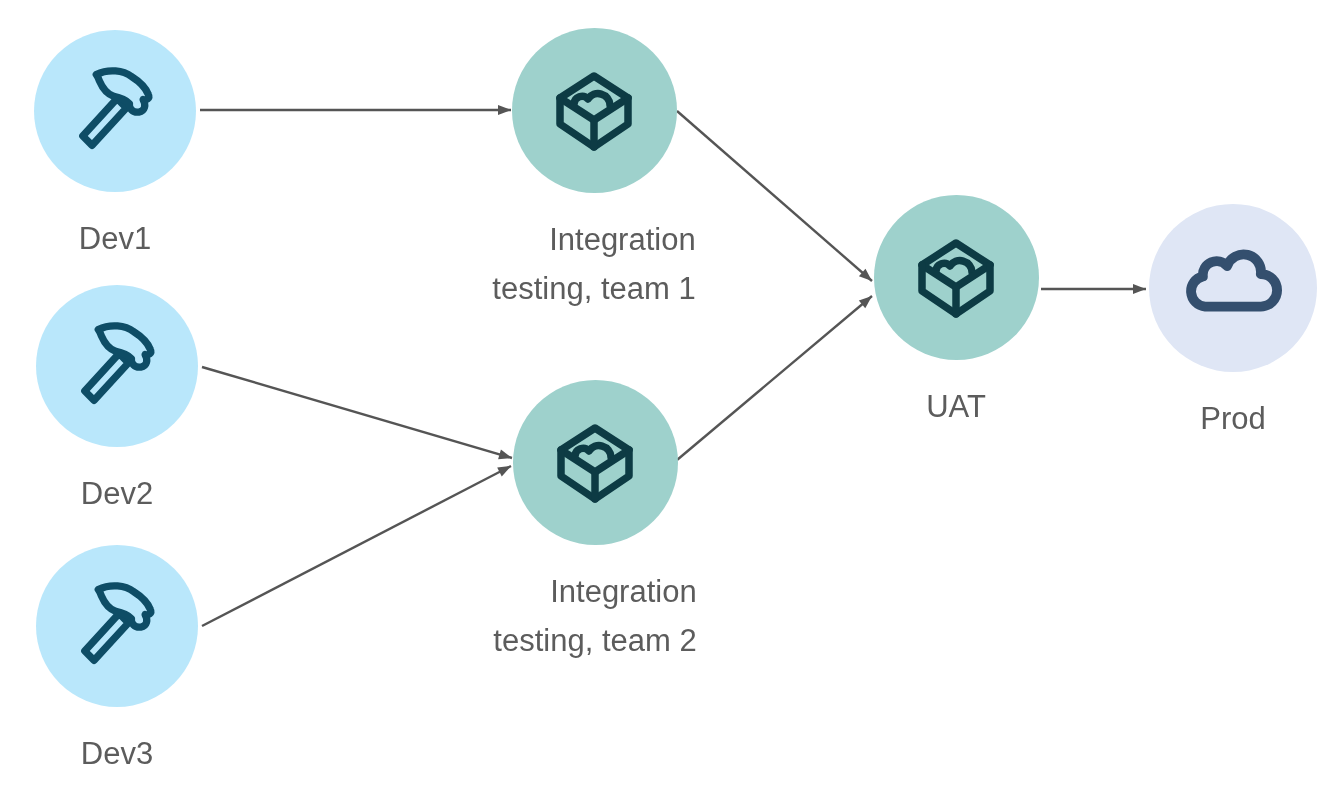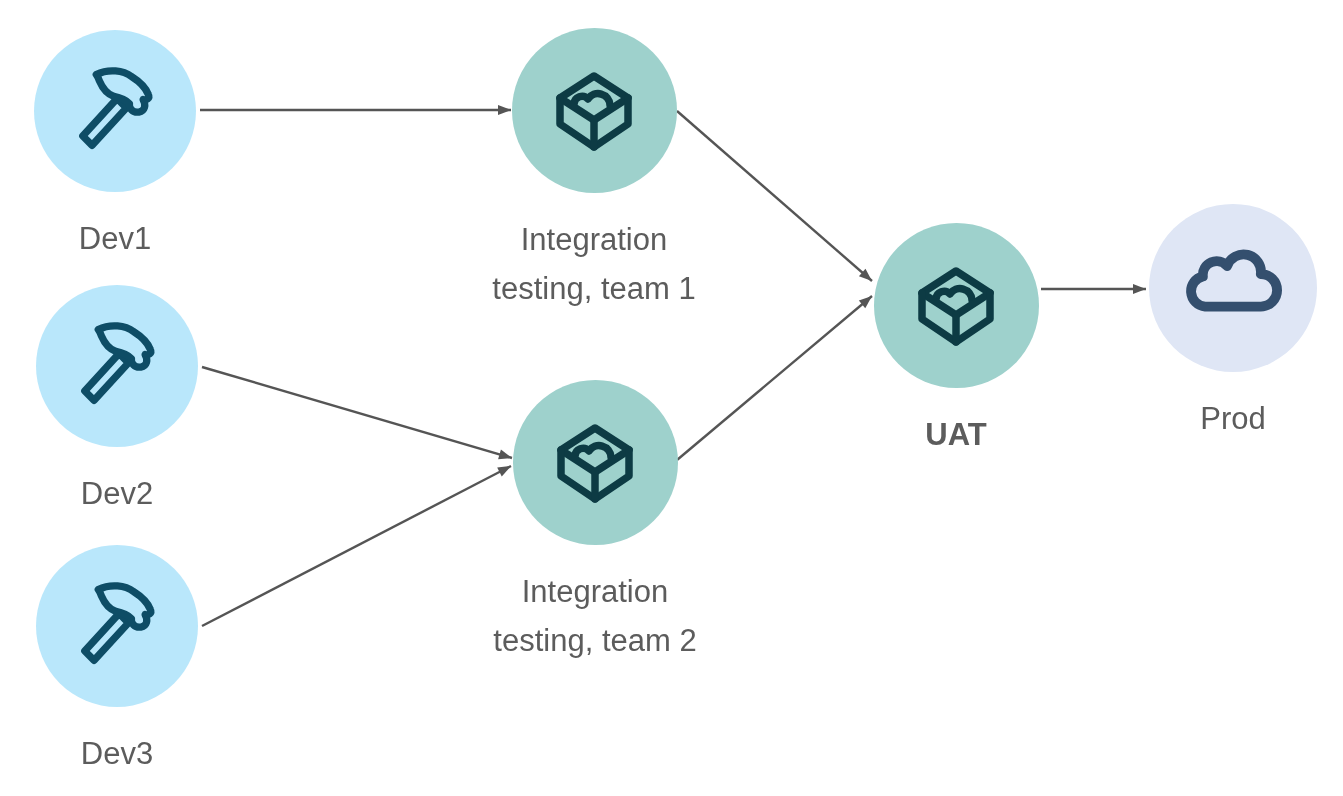--- a/index.html
+++ b/index.html
@@ -35,29 +35,29 @@
     flex: 0 0 auto;
   }
   .circle.dev  { width: 162px; height: 162px; background: #b9e7fb; }
   .circle.test { width: 165px; height: 165px; background: #9ed1cc; }
   .circle.prod { width: 168px; height: 168px; background: #dfe6f5; }
   .label {
     margin-top: 22px;
     font-size: 31px;
     line-height: 49px;
     color: #5c5c5c;
-    text-align: center;
+    text-align: right;
     white-space: pre-line;
   }
   .node.n-dev1 { left: -25px;  top: 30px;  }
   .node.n-dev2 { left: -23px;  top: 285px; }
   .node.n-dev3 { left: -23px;  top: 545px; }
   .node.n-int1 { left: 454px;  top: 28px;  }
   .node.n-int2 { left: 455px;  top: 380px; }
-  .node.n-uat  { left: 816px;  top: 223px; font-weight: bold; }
+  .node.n-uat  { left: 816px;  top: 195px; }
   .node.n-prod { left: 1093px; top: 204px; }
 
   .icon-hammer { stroke: #0e4d66; fill: none; stroke-width: 7; stroke-linejoin: round; stroke-linecap: round; }
   .icon-box    { stroke: #0d3b44; fill: none; stroke-width: 7.5; stroke-linejoin: round; stroke-linecap: round; }
   .icon-cloud  { stroke: #344f6e; fill: none; stroke-width: 8.5; stroke-linejoin: round; stroke-linecap: round; }
   .edge-line   { stroke: #555555; stroke-width: 2.4; }
 </style>
 </head>
 <body>
 

